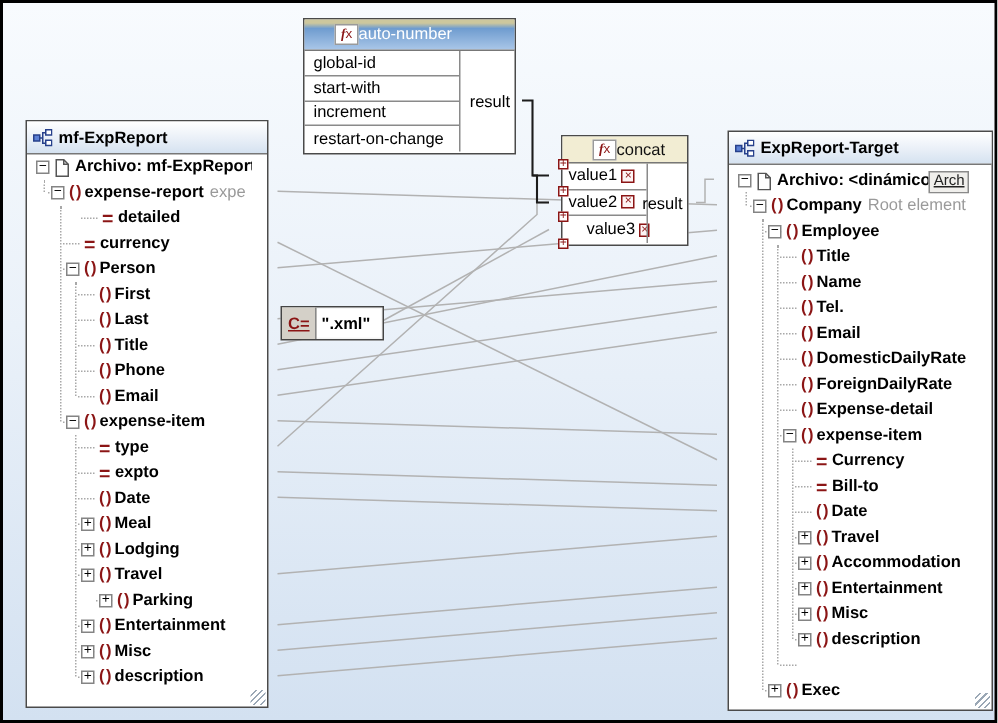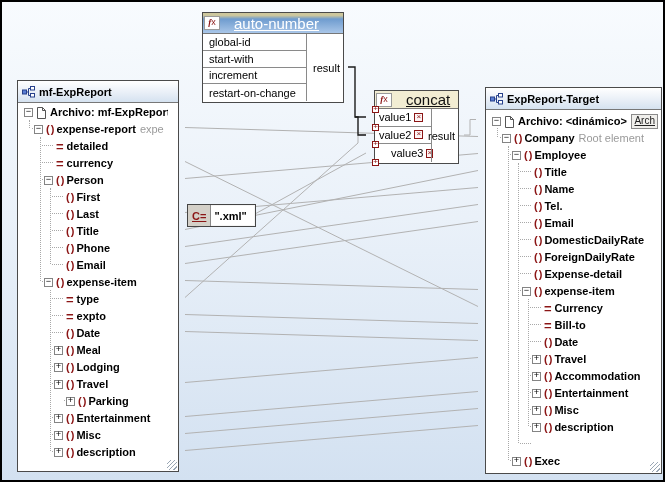--- a/index.html
+++ b/index.html
@@ -19,44 +19,44 @@
   .ic-at{color:#8b1515;font-weight:bold;font-size:13px;vertical-align:middle;padding-right:3px;}
   .expbox{display:inline-block;width:9px;height:9px;box-sizing:border-box;border:1px solid #848484;
           background:#fff;color:#000;font-size:9px;line-height:7px;text-align:center;vertical-align:middle;
           margin-right:3px;font-family:"Liberation Mono",monospace;}
   .arr{position:absolute;width:9px;height:10px;z-index:3;}
   .guide{position:absolute;width:1px;border-left:1px dotted #a8a8a8;}
   .stub{position:absolute;border-top:1px dotted #a8a8a8;height:1px;}
   .grip{position:absolute;right:1px;bottom:1px;width:10px;height:10px;
         background:repeating-linear-gradient(-45deg,transparent 0 2px,#9aa7b5 2px 3px);}
   .fnbox{position:absolute;background:#fff;border:1px solid #4a4a4a;z-index:2;}
-  .fn-hdr{position:absolute;left:0;top:0;right:0;display:flex;align-items:center;gap:14px;
-          padding-left:1px;border-bottom:1px solid #777;overflow:hidden;}
+  .fn-hdr{position:absolute;left:0;top:0;right:0;display:flex;align-items:center;gap:0;
+          padding-left:20px;border-bottom:1px solid #777;overflow:hidden;}
   .hdr-blue{height:20px;background:linear-gradient(180deg,#cdc79d 0%,#cdc79d 12%,#6f9ccf 30%,#a9c6e8 100%);}
   .hdr-blue .fn-name{color:#fff;}
   .hdr-tan{height:17px;background:#f2edd3;}
-  .fn-name{font-size:15px;color:#111;text-decoration:underline;}
+  .fn-name{font-size:11px;color:#111;}
   .fn-row{position:absolute;font-size:11px;color:#000;padding-left:6px;box-sizing:border-box;
           border-bottom:1px solid #8a8a8a;display:flex;align-items:center;}
   .fn-row.last{border-bottom:none;}
   .rescell{position:absolute;border-left:1px solid #8a8a8a;display:flex;align-items:center;
            justify-content:flex-end;font-size:11px;color:#000;padding-right:1px;box-sizing:border-box;}
   .fxicon{display:inline-block;width:14px;height:12px;background:#fff;border:1px solid #9a9a9a;
           font-size:9px;line-height:11px;text-align:center;color:#8b1515;flex:0 0 auto;}
   .fxicon i{font-family:"Liberation Serif",serif;font-weight:bold;}
   .delx{display:inline-block;width:9px;height:9px;box-sizing:border-box;border:1px solid #8b1515;
         color:#8b1515;background:#fdf4f4;font-size:8px;line-height:6px;text-align:center;margin-left:3px;}
   .plus{position:absolute;width:7px;height:7px;box-sizing:border-box;border:1px solid #8b1515;background:#fff;
         color:#8b1515;font-size:8px;line-height:4px;text-align:center;z-index:4;}
   .cbox{position:absolute;background:#fff;border:1px solid #444;display:flex;z-index:2;
         box-shadow:inset 0 0 0 1px #f5f5f5;}
   .c-tag{background:#d4d0c8;color:#8b1515;font-weight:bold;font-size:11px;padding:2px 4px;
          border-right:1px solid #888;display:flex;align-items:center;text-decoration:underline;}
   .c-val{color:#000;font-weight:bold;font-size:11px;padding:2px 3px;display:flex;align-items:center;}
-  .archbtn{position:absolute;right:3px;top:2px;height:13px;background:#f0efec;border:1px solid #8a8a8a;
+  .archbtn{position:absolute;right:15px;top:2px;height:13px;background:#f0efec;border:1px solid #8a8a8a;
            font-size:10px;color:#222;text-decoration:underline;padding:0 2px;line-height:12px;z-index:4;}
   .docic{vertical-align:middle;margin-right:3px;}
   .hdric{flex:0 0 auto;}
 </style>
 </head>
 <body>
 
 <div id="frame">
   <svg id="wires" width="665" height="482">
       <polyline points="183,125.5 476,134.5" fill="none" stroke="#b2b2b2" stroke-width="1"></polyline>
@@ -96,21 +96,21 @@
       <div class="row" style="top: 22px;">
         <span style="position: absolute; left: 6px; top: 0px; right: 10px; overflow: hidden; white-space: nowrap;"><span class="expbox">−</span><svg width="11" height="12" class="docic">
             <path d="M1.5,0.5 h5 l3,3 v8 h-8 z" fill="#fff" stroke="#555"></path>
             <path d="M6.5,0.5 v3 h3" fill="none" stroke="#555"></path>
           </svg><span class="lbl">Archivo: mf-ExpReport</span></span>
       </div>
       <div class="row" style="top: 39px;">
         <div class="stub" style="left: 14px; top: 8px; width: 11px;"></div>
         <span style="position: absolute; left: 16px; top: 0px; right: 10px; overflow: hidden; white-space: nowrap;"><span class="expbox">−</span><span class="ic-el">( )</span><span class="lbl">expense-report</span><span class="note">expe</span></span>
       </div>
-      <div class="row" style="top: 56px;">
+      <div class="row" style="top: 56px; margin-left: 12px;">
         <div class="stub" style="left: 24px; top: 8px; width: 11px;"></div>
         <span style="position: absolute; left: 38px; top: 0px; right: 10px; overflow: hidden; white-space: nowrap;"><span class="ic-at">=</span><span class="lbl">detailed</span></span>
       </div>
       <div class="row" style="top: 73px;">
         <div class="stub" style="left: 24px; top: 8px; width: 11px;"></div>
         <span style="position: absolute; left: 38px; top: 0px; right: 10px; overflow: hidden; white-space: nowrap;"><span class="ic-at">=</span><span class="lbl">currency</span></span>
       </div>
       <div class="row" style="top: 90px;">
         <div class="stub" style="left: 24px; top: 8px; width: 11px;"></div>
         <span style="position: absolute; left: 26px; top: 0px; right: 10px; overflow: hidden; white-space: nowrap;"><span class="expbox">−</span><span class="ic-el">( )</span><span class="lbl">Person</span></span>

